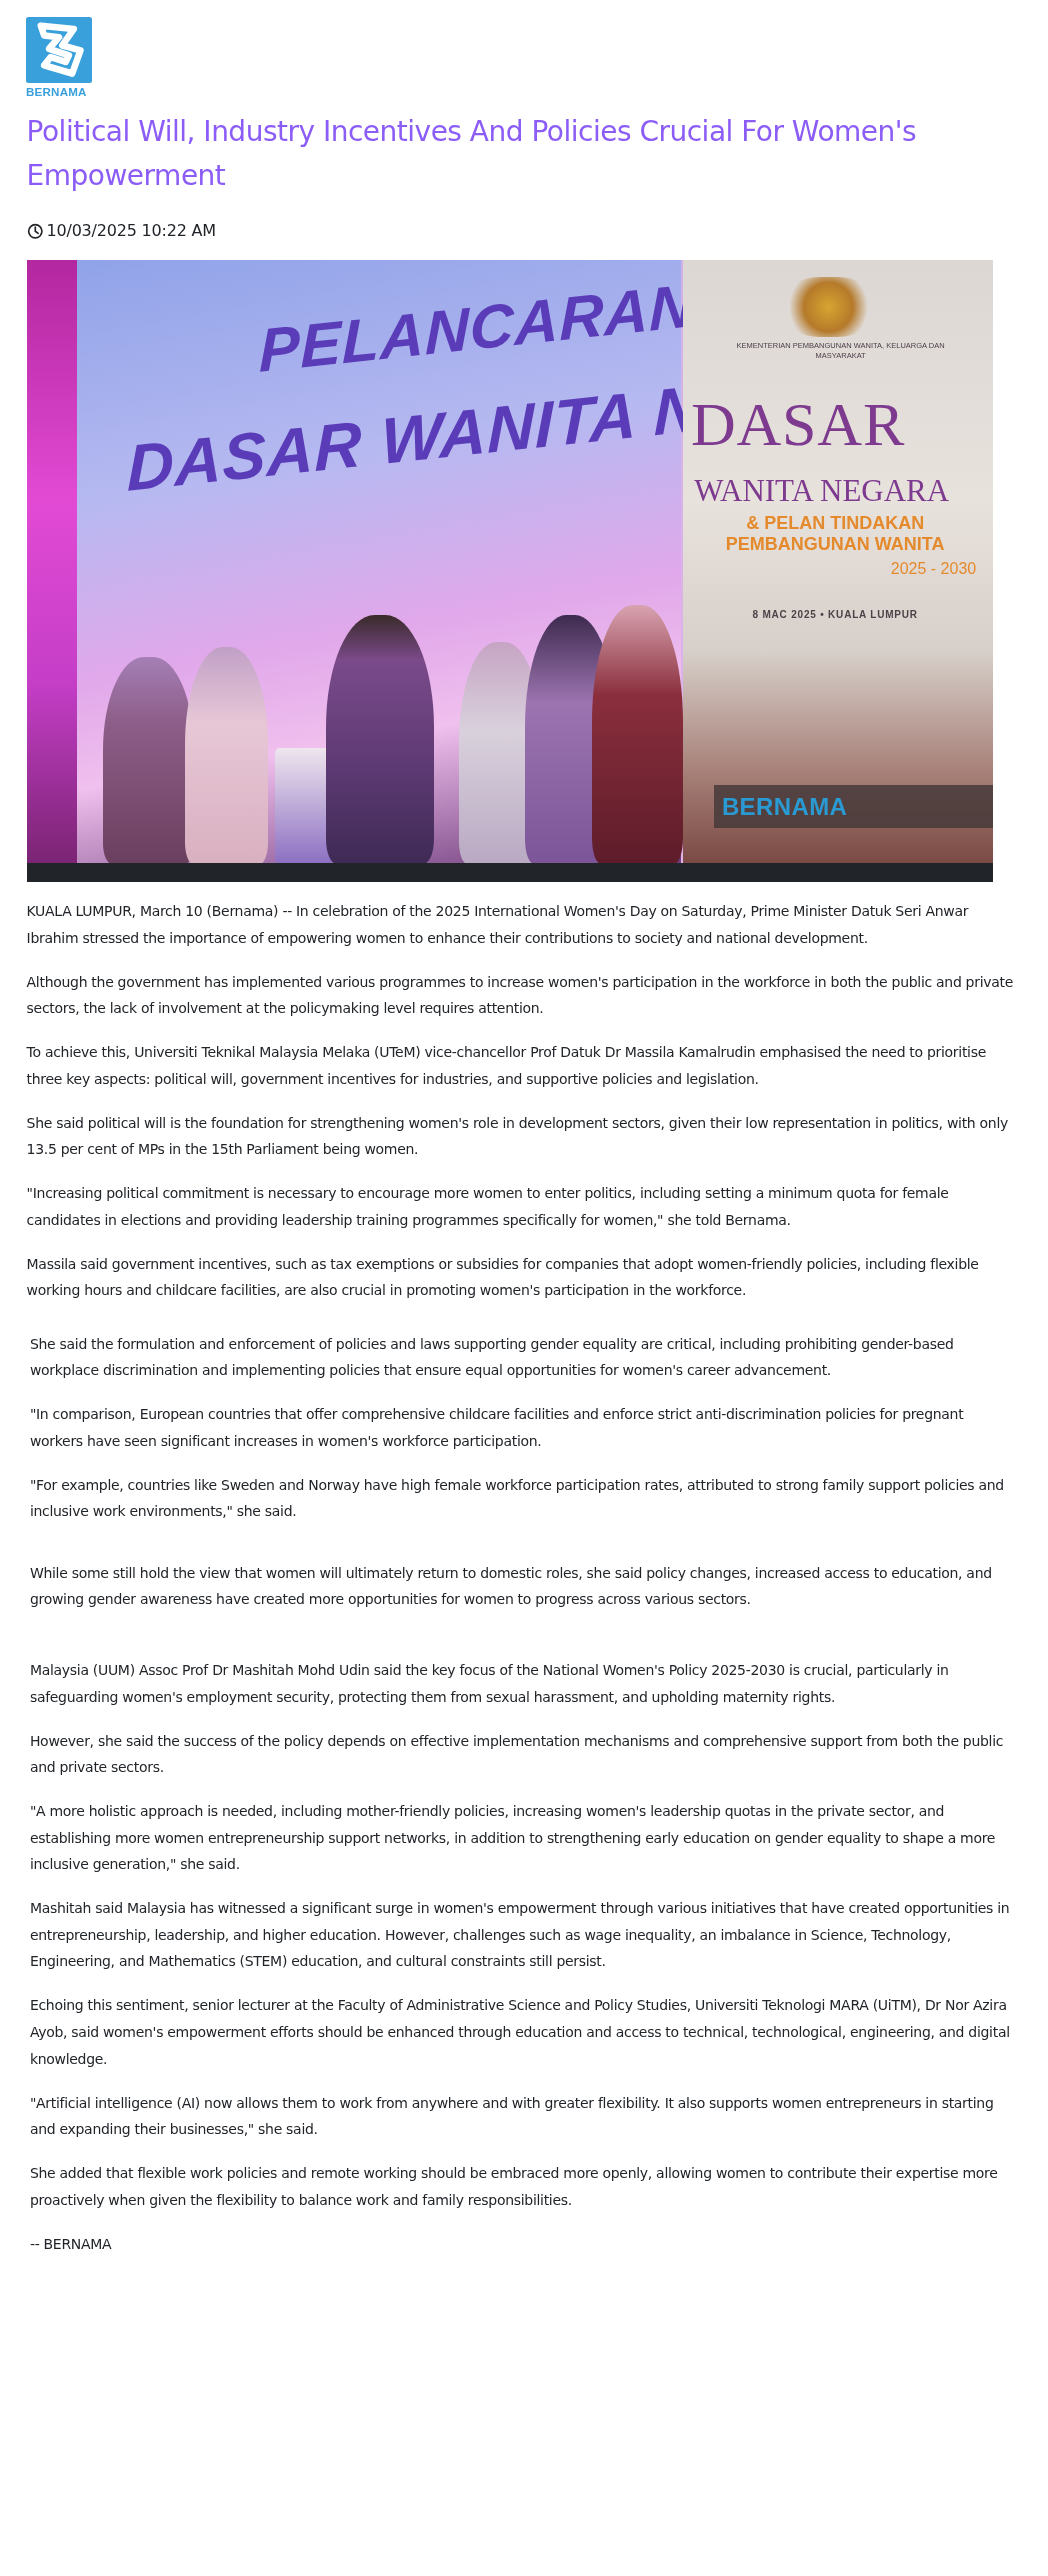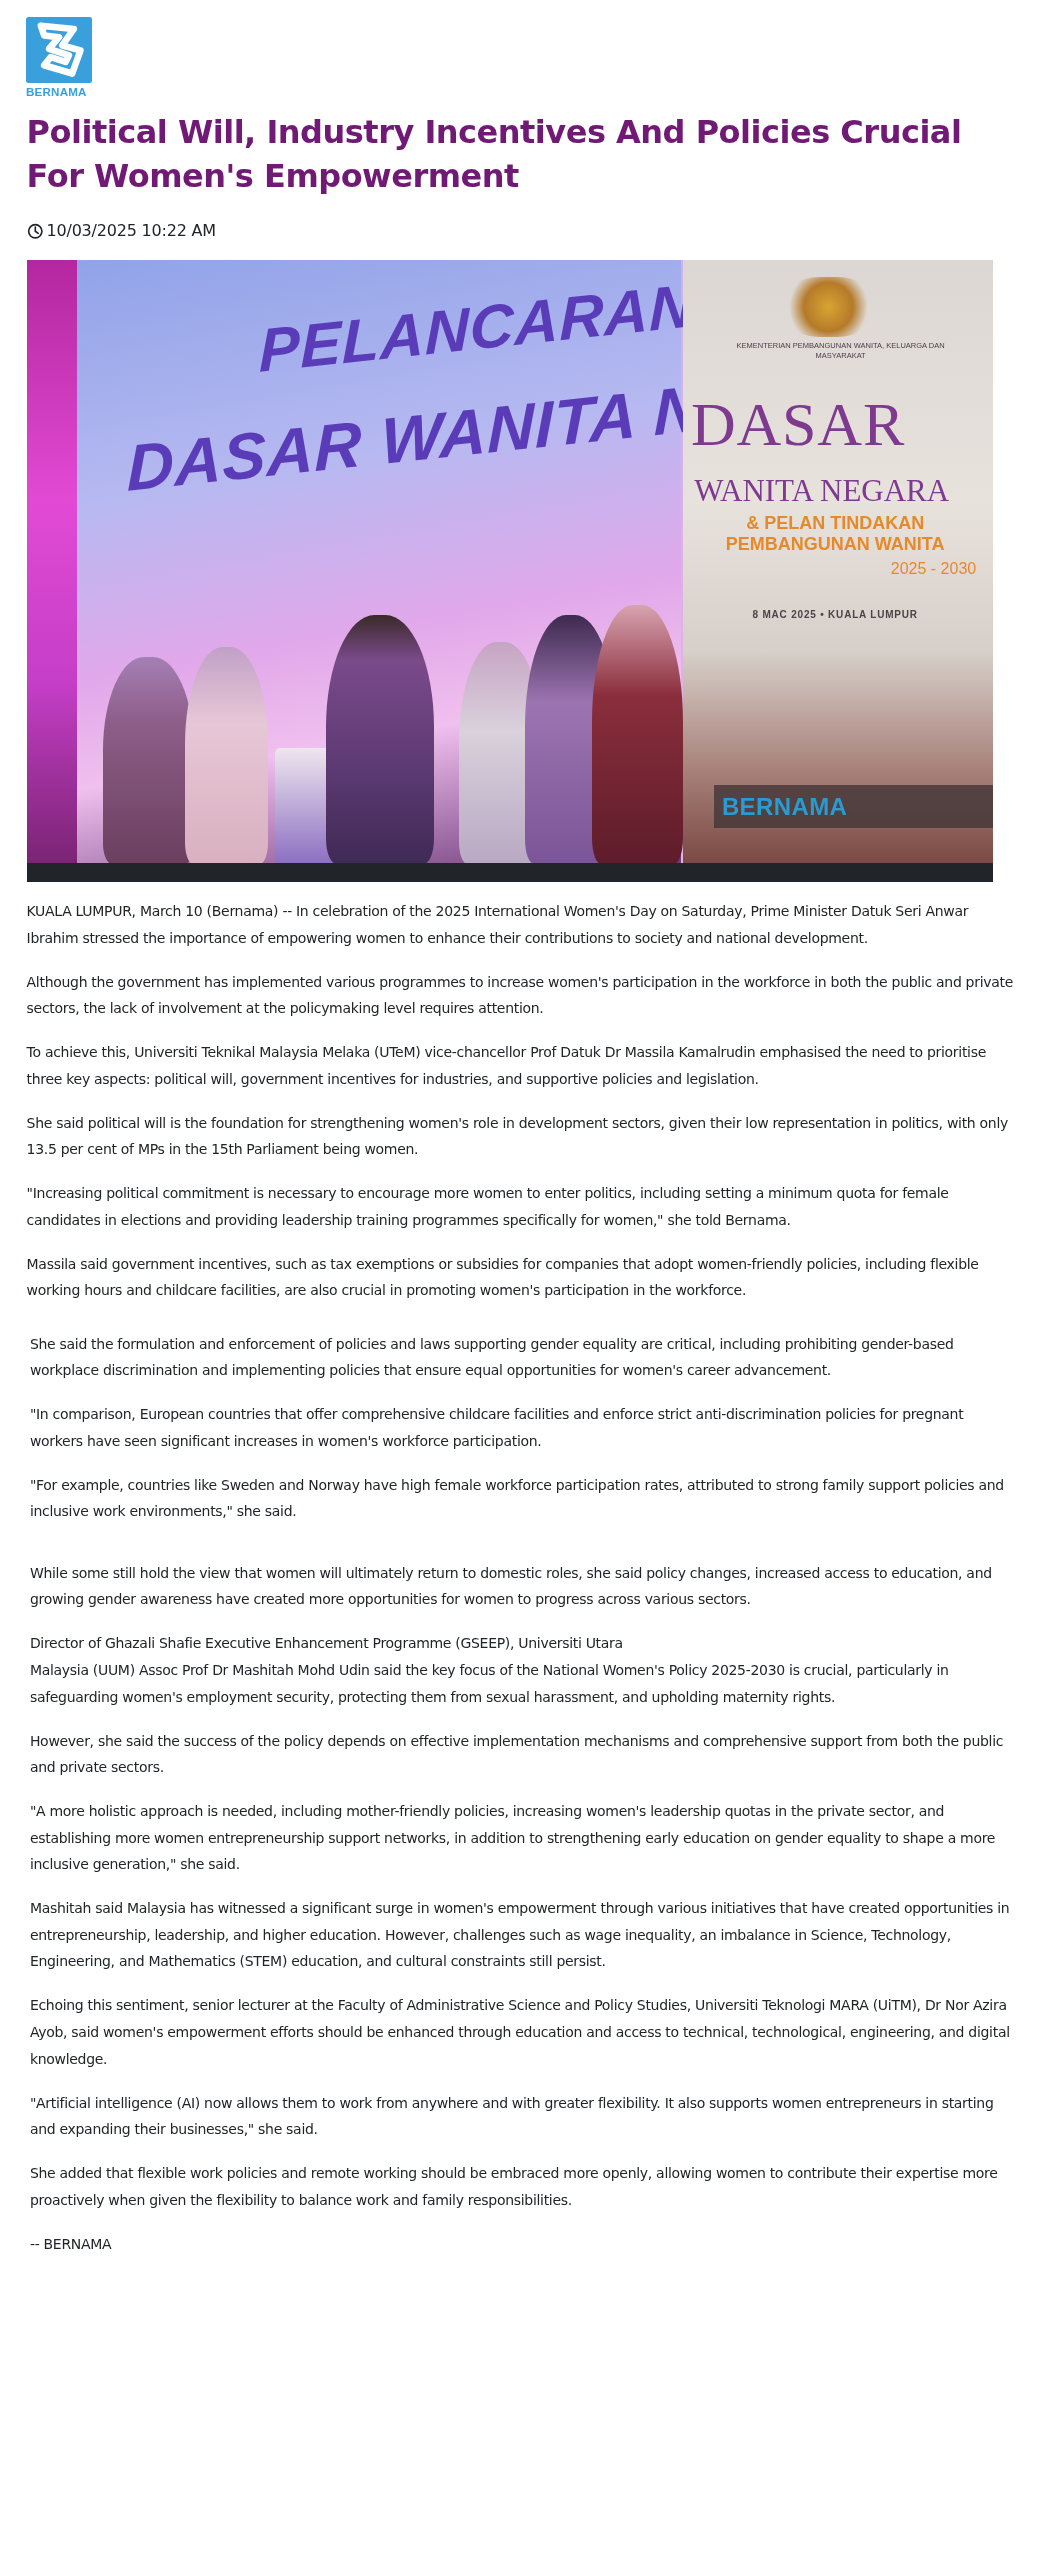--- a/index.html
+++ b/index.html
@@ -16,22 +16,22 @@
     width: 66px; height: 66px; background: #3aa0dc; border-radius: 2.5px;
     position: relative; overflow: hidden;
   }
   .logo-box svg { position: absolute; left: 0; top: 0; }
   .logo-word {
     margin-top: 1.7px; font-family: "Liberation Sans", sans-serif; font-weight: bold;
     font-size: 11.6px; color: #3aa0dc; letter-spacing: 0.2px; line-height: 13.3px;
   }
   .title {
     position: absolute; left: 26.6px; top: 110px; width: 988px;
-    font-family: "DejaVu Sans", sans-serif; font-weight: bold;
-    font-size: 32px; line-height: 44px; letter-spacing: -0.5px; color: #701a75;
+    font-family: "DejaVu Sans", sans-serif; font-weight: normal;
+    font-size: 28px; line-height: 44px; letter-spacing: -0.5px; color: #8b5cf6;
   }
   .meta {
     position: absolute; left: 26.6px; top: 220px; height: 21.6px;
     display: flex; align-items: center; gap: 3.3px;
     font-size: 16px; color: #212529; letter-spacing: -0.2px;
   }
   .meta svg { display: block; }
   .figure {
     position: absolute; left: 26.6px; top: 260px; width: 966px; height: 622px;
     background: #212529;
@@ -177,21 +177,21 @@
     <p>Massila said government incentives, such as tax exemptions or subsidies for companies that adopt women-friendly policies, including flexible working hours and childcare facilities, are also crucial in promoting women's participation in the workforce.</p>
   </div>
 
   <div class="block2">
     <p>She said the formulation and enforcement of policies and laws supporting gender equality are critical, including prohibiting gender-based workplace discrimination and implementing policies that ensure equal opportunities for women's career advancement.</p>
     <p>"In comparison, European countries that offer comprehensive childcare facilities and enforce strict anti-discrimination policies for pregnant workers have seen significant increases in women's workforce participation.</p>
     <p>"For example, countries like Sweden and Norway have high female workforce participation rates, attributed to strong family support policies and inclusive work environments," she said.</p>
     <div class="spacer"></div>
     <p>While some still hold the view that women will ultimately return to domestic roles, she said policy changes, increased access to education, and growing gender awareness have created more opportunities for women to progress across various sectors.</p>
     <p>
-      <span>Director of Ghazali Shafie Executive Enhancement Programme (GSEEP), Universiti Utara</span><br>
+      <br>
       <span>Malaysia (UUM) Assoc Prof Dr Mashitah Mohd Udin said the key focus of the National Women's Policy 2025-2030 is crucial, particularly in safeguarding women's employment security, protecting them from sexual harassment, and upholding maternity rights.</span>
     </p>
     <p>However, she said the success of the policy depends on effective implementation mechanisms and comprehensive support from both the public and private sectors.</p>
     <p>"A more holistic approach is needed, including mother-friendly policies, increasing women's leadership quotas in the private sector, and establishing more women entrepreneurship support networks, in addition to strengthening early education on gender equality to shape a more inclusive generation," she said.</p>
     <p>Mashitah said Malaysia has witnessed a significant surge in women's empowerment through various initiatives that have created opportunities in entrepreneurship, leadership, and higher education. However, challenges such as wage inequality, an imbalance in Science, Technology, Engineering, and Mathematics (STEM) education, and cultural constraints still persist.</p>
     <p>Echoing this sentiment, senior lecturer at the Faculty of Administrative Science and Policy Studies, Universiti Teknologi MARA (UiTM), Dr Nor Azira Ayob, said women's empowerment efforts should be enhanced through education and access to technical, technological, engineering, and digital knowledge.</p>
     <p>"Artificial intelligence (AI) now allows them to work from anywhere and with greater flexibility. It also supports women entrepreneurs in starting and expanding their businesses," she said.</p>
     <p>She added that flexible work policies and remote working should be embraced more openly, allowing women to contribute their expertise more proactively when given the flexibility to balance work and family responsibilities.</p>
     <p class="sig">-- BERNAMA</p>
   </div>

